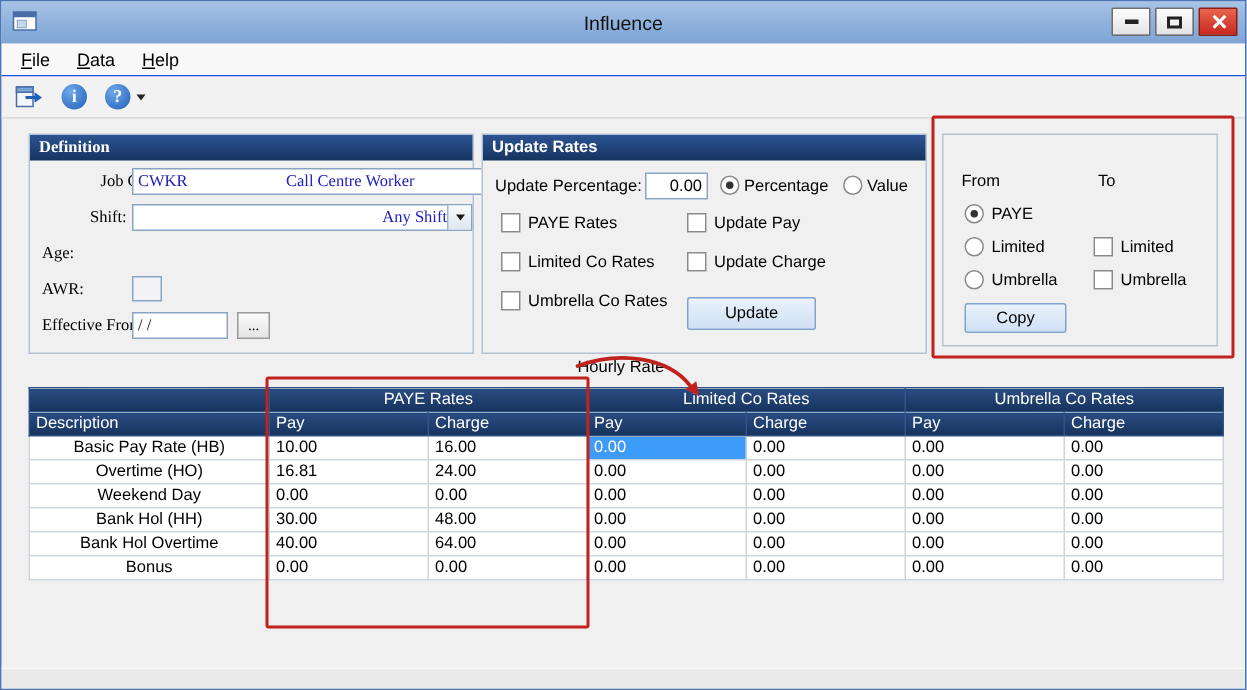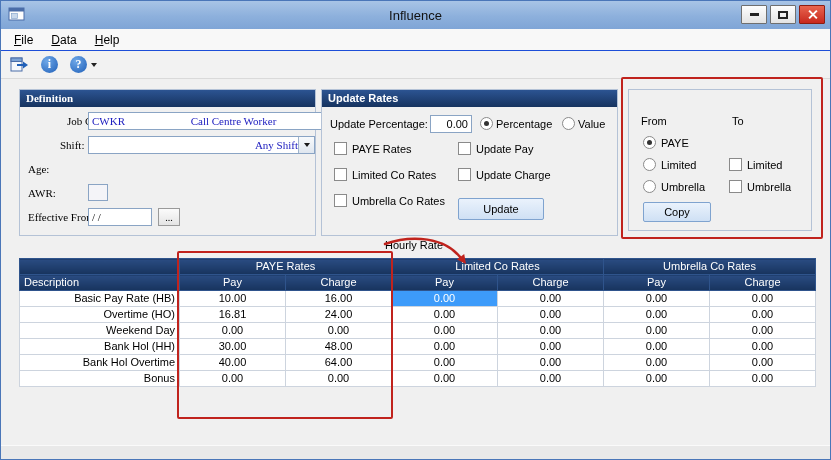--- a/index.html
+++ b/index.html
@@ -62,22 +62,22 @@
 
   
   .tbl-caption{position:absolute;left:367px;top:238px;width:92px;text-align:center;font-size:11px;}
   .rates-table{position:absolute;left:18px;top:257px;width:796px;border-collapse:collapse;table-layout:fixed;
     background:#fff;border:1px solid #17355e;}
   .rates-table th,.rates-table td{border:1px solid #cdd4de;font-size:11px;line-height:13px;padding:1px 4px;
     height:15px;box-sizing:border-box;overflow:hidden;white-space:nowrap;font-weight:normal;}
   .rates-table .hdr{background:linear-gradient(180deg,#2a4c82,#17335d);color:#fff;border-color:#2f548c;}
   .group-row th{text-align:center;}
   .colhead-row .desc{text-align:left;}
-  th.num,td.num{text-align:center;}
-  td.desc{text-align:right;}
+  th.num,td.num{text-align:left;}
+  td.desc{text-align:center;}
   .gsep{border-left:1px solid #17355e !important;}
   td.selected{background:#3d9bfa;color:#fff;}
 
   
   .annot-rect{position:absolute;border:2px solid #c0231d;border-radius:2px;pointer-events:none;}
   .annot-arrow{position:absolute;pointer-events:none;}
 
   .bottom-strip{position:absolute;left:0;top:444px;width:100%;height:16px;background:#e9e9e9;border-top:1px solid #fafafa;}
 </style>
 </head>

